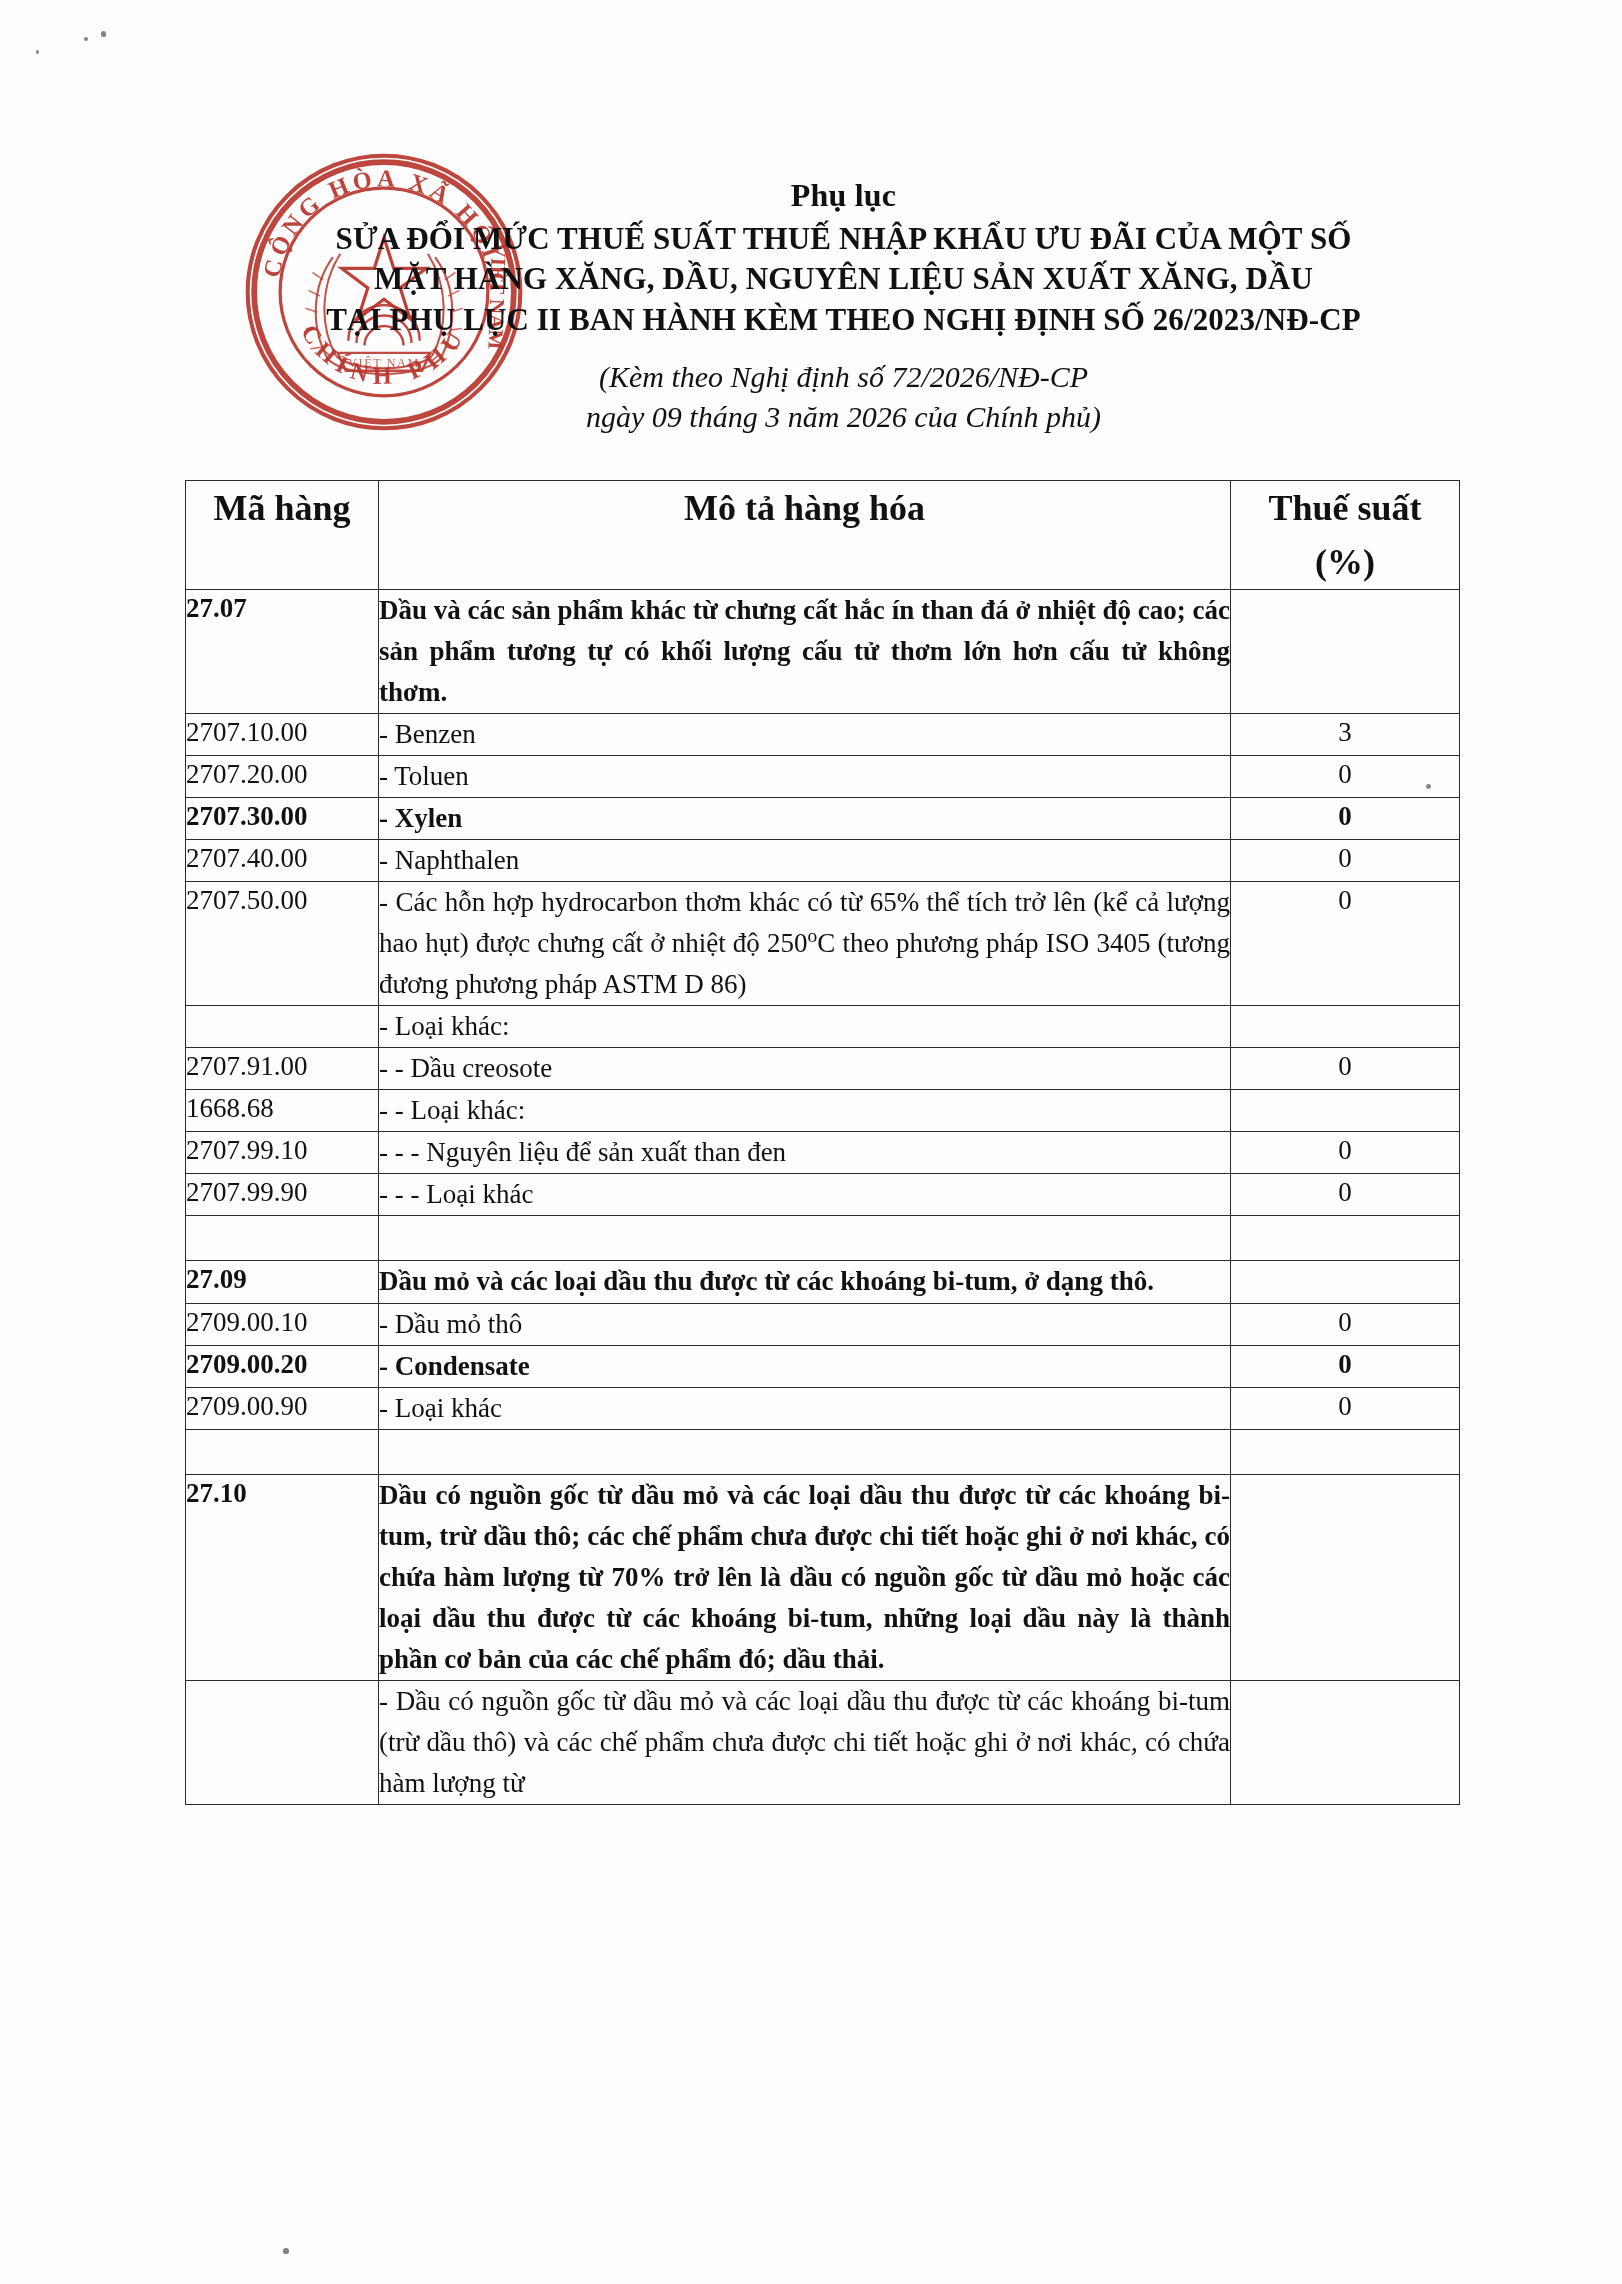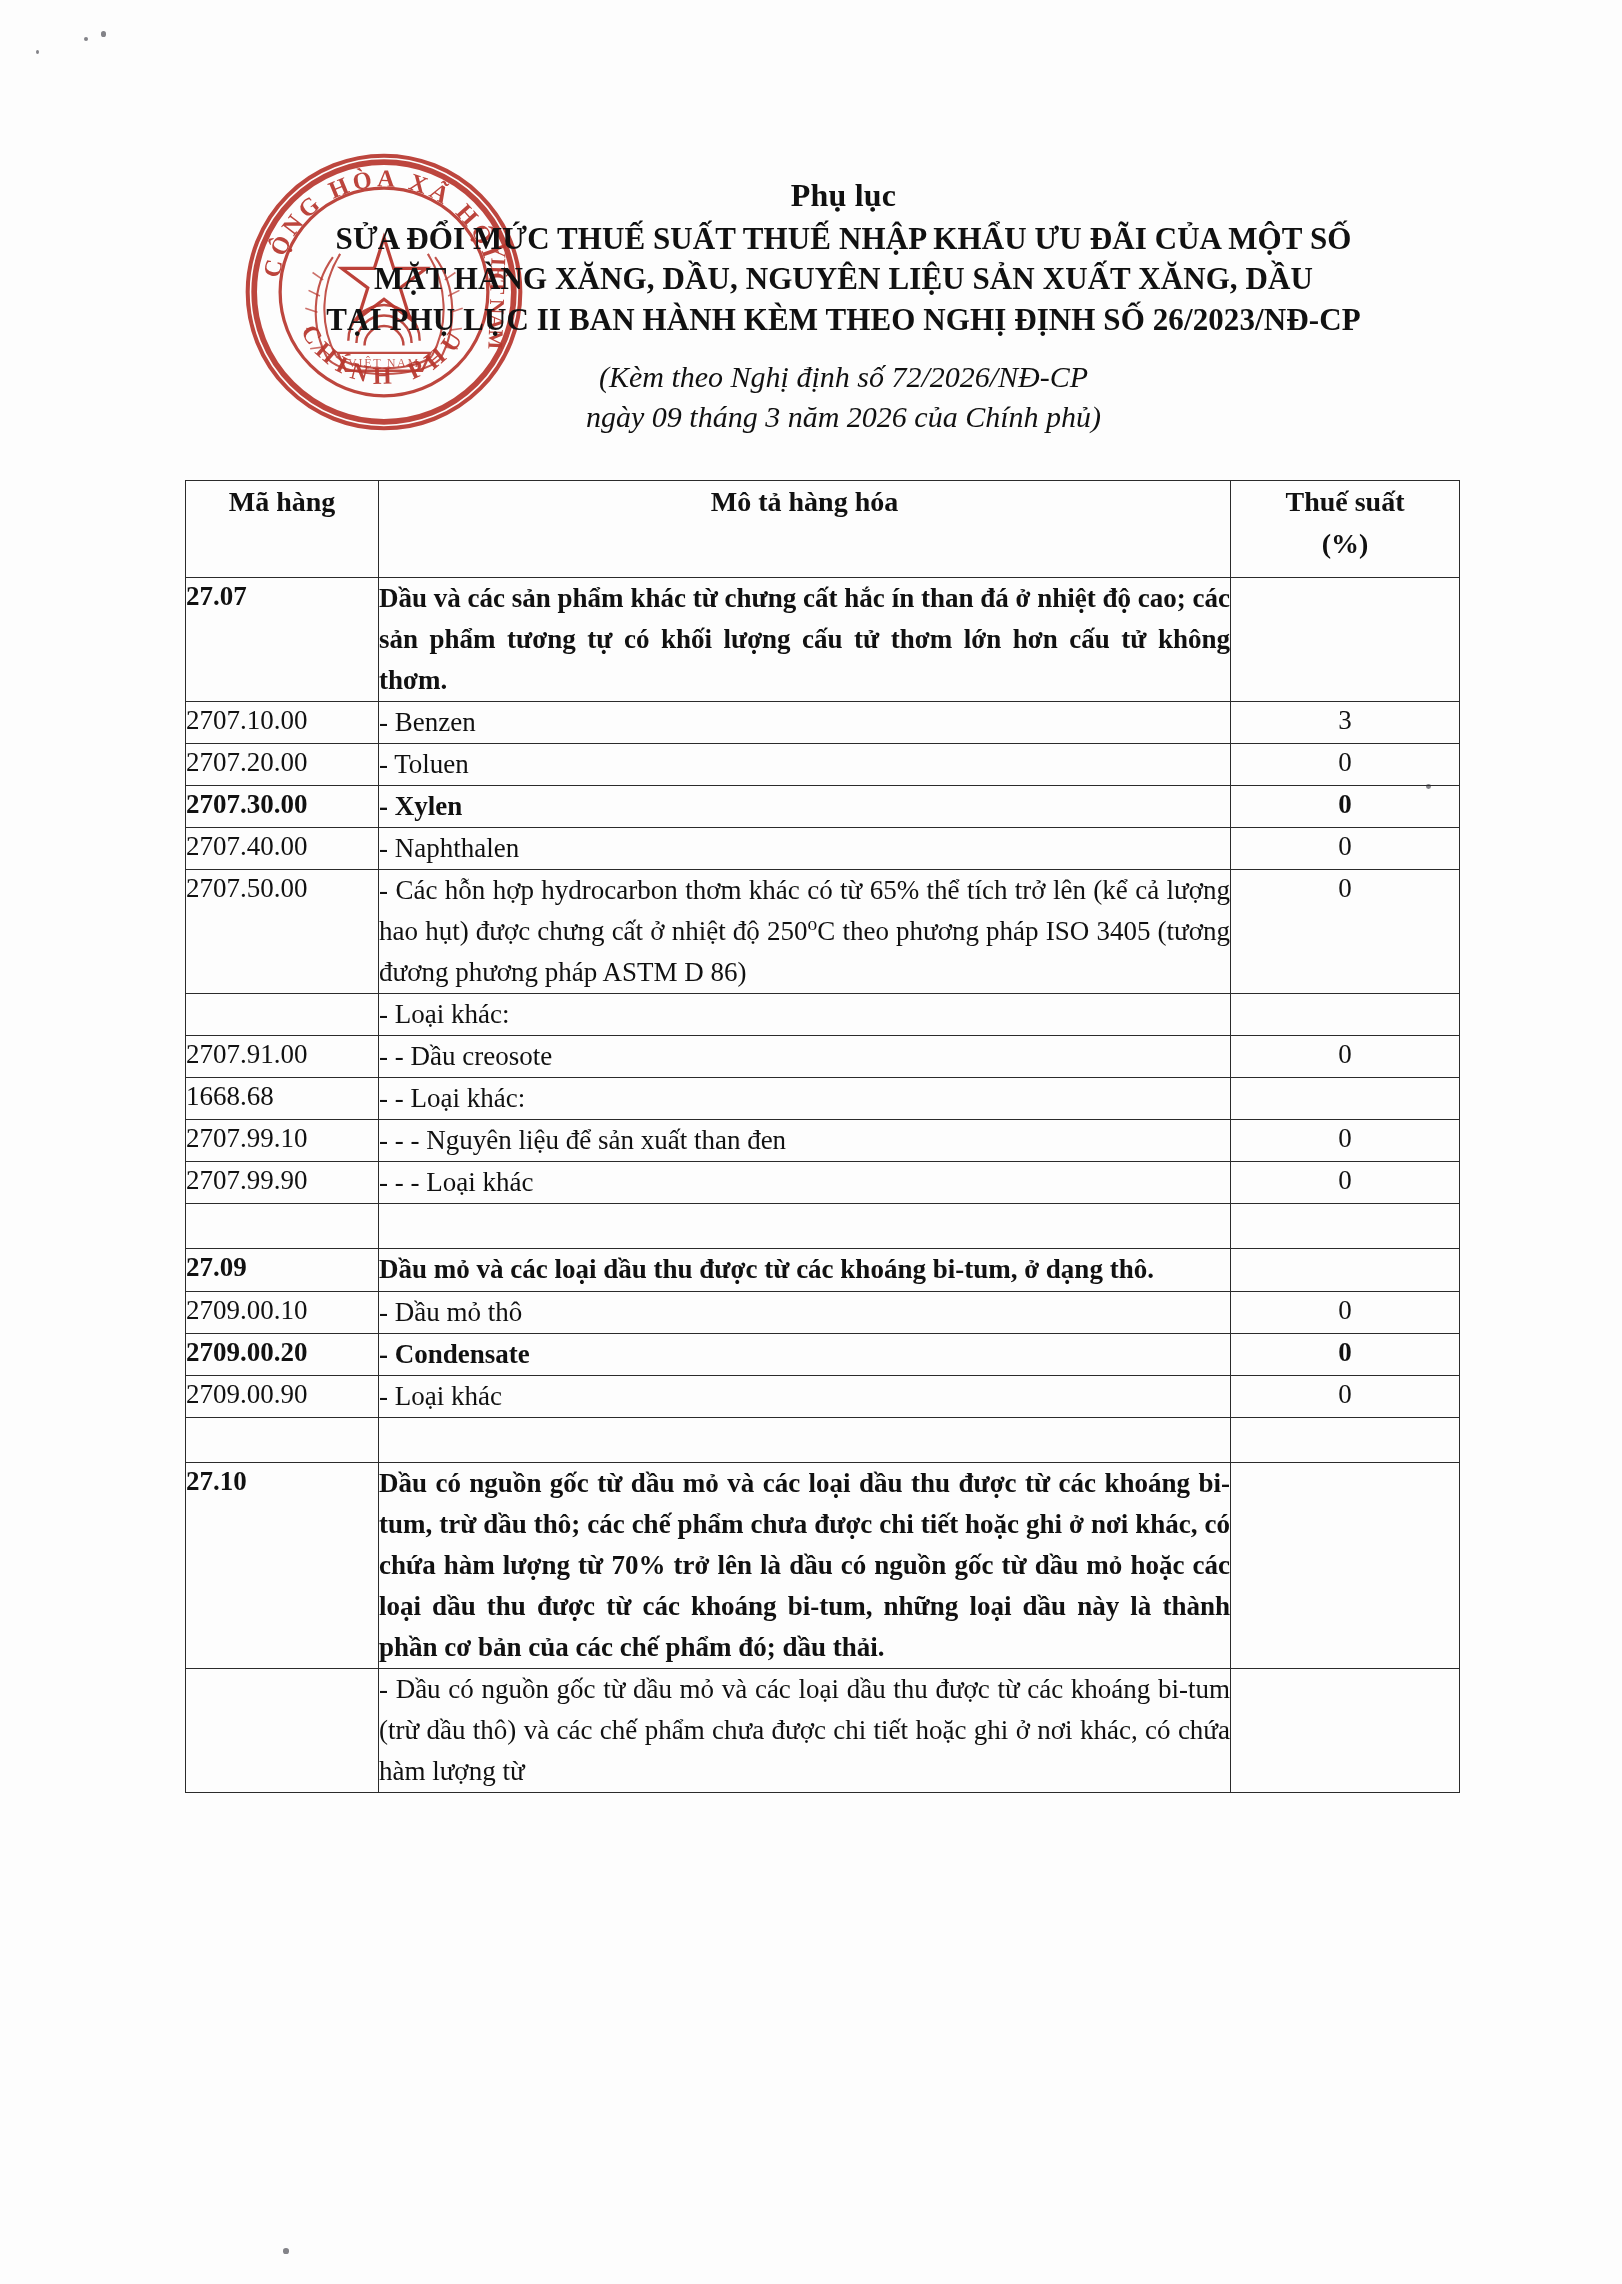--- a/index.html
+++ b/index.html
@@ -87,21 +87,21 @@
   #tariff-table th,
   #tariff-table td {
     border: 1.6px solid #2b2b2b;
     padding: 0;
     vertical-align: top;
   }
 
   thead th {
     text-align: center;
     vertical-align: middle;
-    font-size: 28px;
+    font-size: 36px;
     font-weight: bold;
     height: 96px;
     line-height: 1.5;
     padding: 4.9px 6.5px;
   }
   th .hdr-sub { display: block; }
 
   td.code {
     font-size: 27px;
     padding: 8px 0 8px 11.4px;

